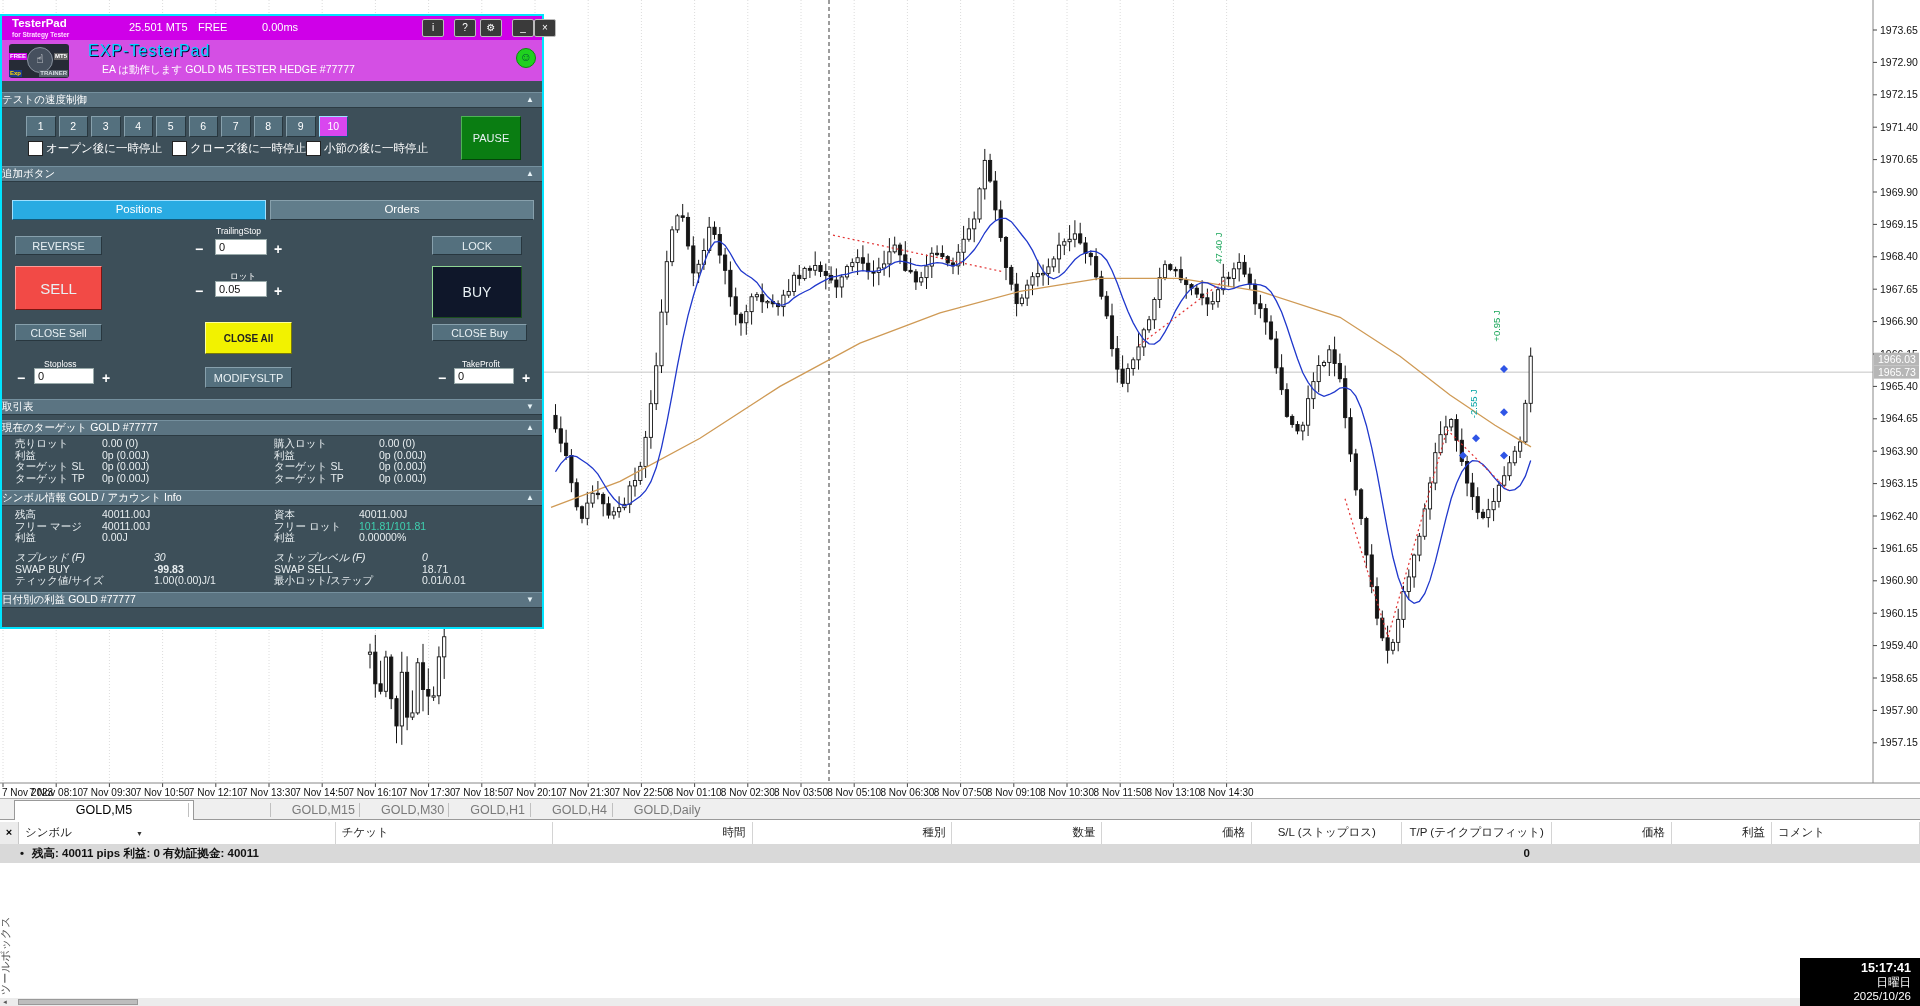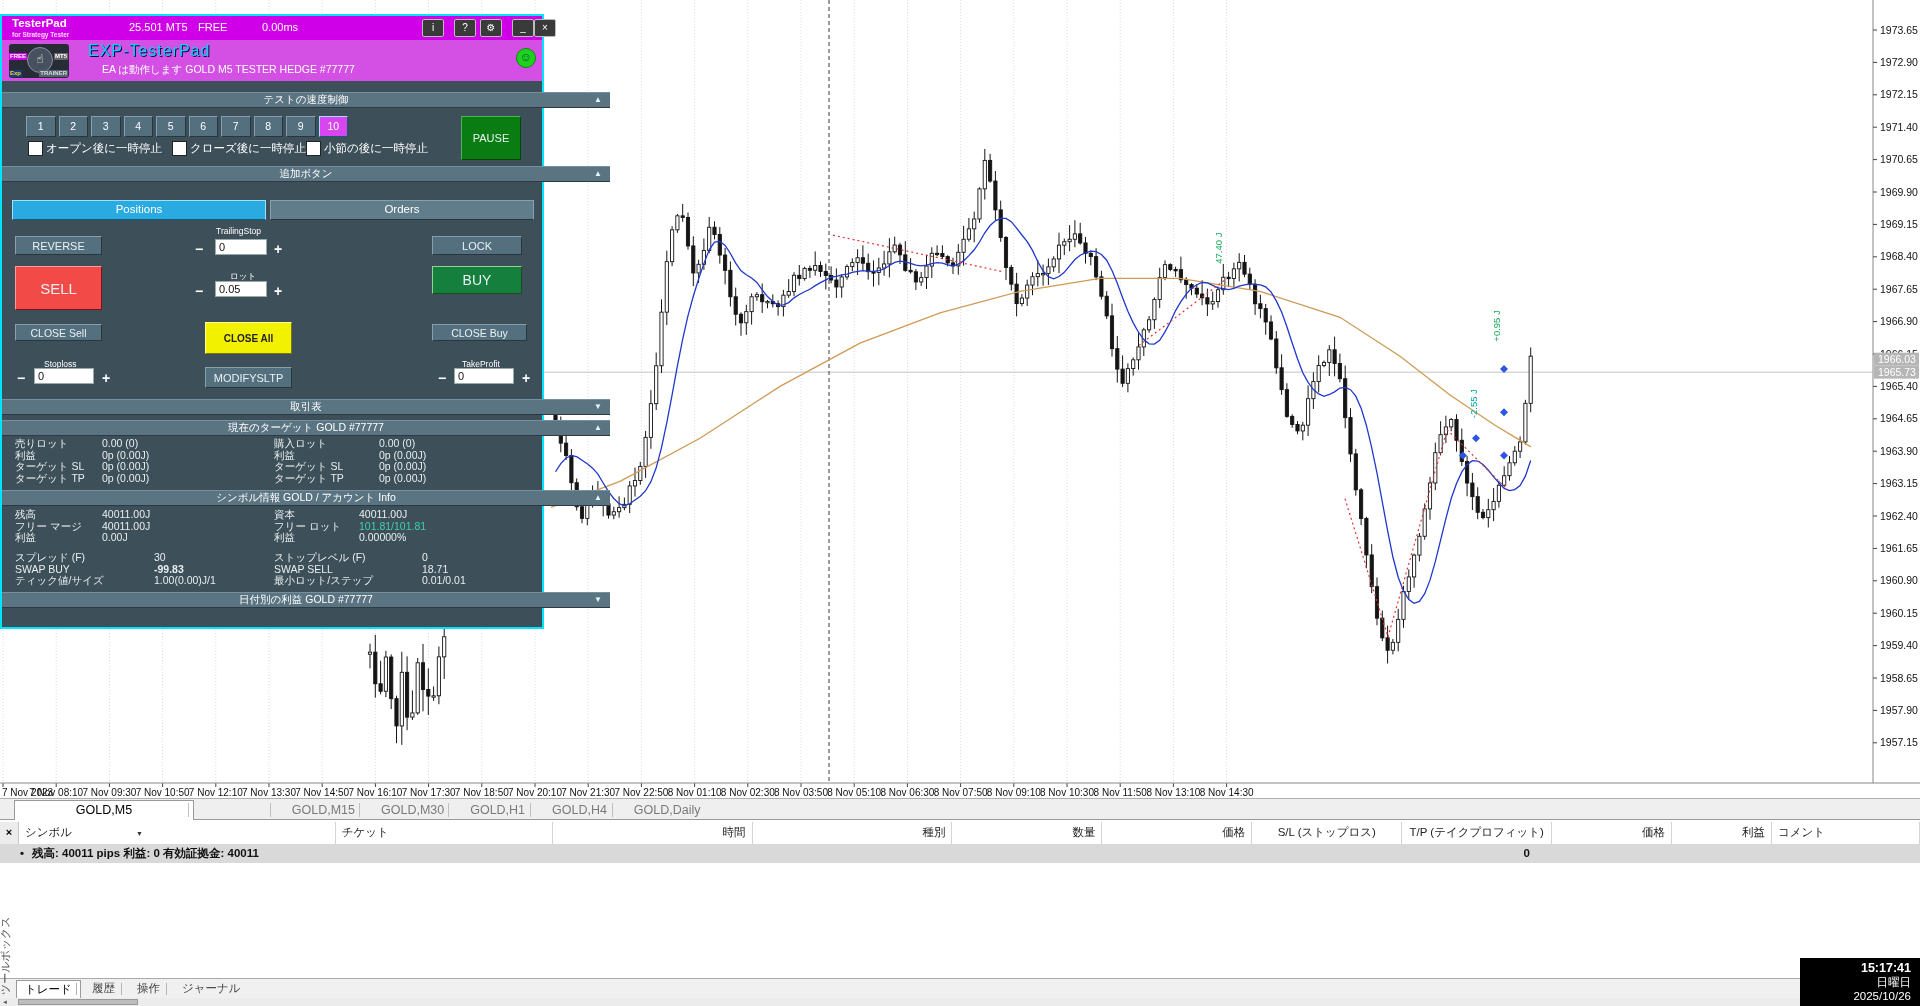--- a/index.html
+++ b/index.html
@@ -18,22 +18,22 @@
   .icon-btn{position:absolute;top:3px;width:20px;height:16px;background:#3a3a3a;border:1px solid #bbb;
     border-radius:2px;color:#fff;font-size:10px;text-align:center;line-height:15px;cursor:pointer;}
   .logo-box{position:absolute;left:7px;top:4px;width:60px;height:34px;background:#262b36;border-radius:3px;}
   .logo-circle{position:absolute;left:18px;top:3px;width:24px;height:24px;border-radius:50%;background:#46505e;
     border:1px solid #8a93a0;color:#fff;font-size:12px;text-align:center;line-height:23px;}
   .badge{position:absolute;font-size:6px;font-weight:bold;color:#fff;padding:0 1px;line-height:7px;}
   .ea-title{position:absolute;left:86px;top:26px;font-size:16px;color:#00d2ff;text-shadow:1px 1px 0 #103;letter-spacing:1px;}
   .ea-sub{position:absolute;left:100px;top:47px;font-size:10.5px;color:#fff;}
   .smiley{position:absolute;left:514px;top:32px;width:18px;height:18px;border-radius:50%;
     background:#1fd11f;border:1px solid #0a8a0a;color:#053;font-size:12px;text-align:center;line-height:17px;}
-  .secbar{position:absolute;left:0;width:608px;height:14px;background:#5b7482;border-top:1px solid #75909e;
-    border-bottom:1px solid #2c3b43;color:#fff;font-size:10.5px;text-align:center;line-height:13px;}
+  .secbar{position:absolute;left:0;width:540px;height:14px;background:#5b7482;border-top:1px solid #75909e;
+    border-bottom:1px solid #2c3b43;color:#fff;font-size:10.5px;line-height:13px;}
   .secbar .arr{position:absolute;right:8px;top:0;font-size:8px;color:#e8f4f8;}
   .pbtn{position:absolute;background:#54707e;border-top:1px solid #87a0ac;border-left:1px solid #87a0ac;
     border-right:1px solid #28373f;border-bottom:1px solid #28373f;color:#e9f1f4;text-align:center;cursor:pointer;}
   .spdwrap{position:absolute;left:24px;top:100px;width:322px;height:21px;display:flex;gap:3px;}
   .spd{flex:1;background:#54707e;border-top:1px solid #87a0ac;border-left:1px solid #87a0ac;
     border-right:1px solid #28373f;border-bottom:1px solid #28373f;color:#fff;font-size:10.5px;
     text-align:center;line-height:19px;cursor:pointer;}
   .spd.act{background:#d946ef;border-color:#9fe0ff #135a7a #135a7a #9fe0ff;}
   .cbrow{position:absolute;top:125px;height:15px;display:flex;align-items:center;overflow:hidden;white-space:nowrap;}
   .cbbox{width:13px;height:13px;background:#fff;border:1px solid #222;margin-right:3px;flex:0 0 13px;cursor:pointer;}
@@ -694,21 +694,21 @@
     <span class="pm" style="left:193px;top:226px">−</span>
     <input class="inp" style="left: 213px; top: 223px; width: 52px;" value="0">
     <span class="pm" style="left:272px;top:226px">+</span>
     <button class="pbtn" style="left:430px;top:220px;width:90px;height:19px;font-size:11px">LOCK</button>
 
     <span class="slbl" style="left:228px;top:255px">ロット</span>
     <button class="pbtn" style="left:13px;top:250px;width:87px;height:44px;background:#f24a46;font-size:15px;border-color:#ff9a96 #7c1512 #7c1512 #ff9a96">SELL</button>
     <span class="pm" style="left:193px;top:268px">−</span>
     <input class="inp" style="left: 213px; top: 265px; width: 52px;" value="0.05">
     <span class="pm" style="left:272px;top:268px">+</span>
-    <button class="pbtn" style="left:430px;top:250px;width:90px;height:28px;background:#15803d;font-size:14px;border-color:#8fd694 #1b4d1e #1b4d1e #8fd694">BUY</button>
+    <button class="pbtn" style="left:430px;top:250px;width:90px;height:52px;background:#0f172a;font-size:14px;border-color:#8fd694 #1b4d1e #1b4d1e #8fd694">BUY</button>
 
     <button class="pbtn" style="left:13px;top:308px;width:87px;height:17px;font-size:10.5px">CLOSE Sell</button>
     <button class="pbtn" style="left:203px;top:306px;width:87px;height:32px;background:#f2f200;color:#222;font-weight:bold;font-size:10px;border-color:#ffff9a #77770a #77770a #ffff9a">CLOSE All</button>
     <button class="pbtn" style="left:430px;top:308px;width:95px;height:17px;font-size:10.5px">CLOSE Buy</button>
 
     <span class="slbl" style="left:42px;top:343px">Stoploss</span>
     <span class="pm" style="left:15px;top:355px">−</span>
     <input class="inp" style="left: 32px; top: 352px; width: 60px;" value="0">
     <span class="pm" style="left:100px;top:355px">+</span>
     <button class="pbtn" style="left:203px;top:351px;width:87px;height:21px;font-size:11px">MODIFYSLTP</button>
@@ -766,21 +766,21 @@
           <span class="teal" style="left: 357px;">101.81/101.81</span>
         </div>
         <div class="row4" style="top: 516.2px;">
           <span style="left: 13px;">利益</span>
           <span style="left: 100px;">0.00J</span>
           <span style="left: 272px;">利益</span>
           <span style="left: 357px;">0.00000%</span>
         </div>
       </div>
     <div id="sym-rows">
-        <div class="row4" style="top: 536px;">
+        <div class="row4" style="top: 536px; font-style: italic;">
           <span style="left: 13px;">スプレッド (F)</span>
           <span style="left: 152px;">30</span>
           <span style="left: 272px;">ストップレベル (F)</span>
           <span style="left: 420px;">0</span>
         </div>
         <div class="row4" style="top: 547.6px;">
           <span style="left: 13px;">SWAP BUY</span>
           <span style="left: 152px; font-weight: bold;">-99.83</span>
           <span style="left: 272px;">SWAP SELL</span>
           <span style="left: 420px;">18.71</span>
@@ -826,29 +826,20 @@
         <div class="col" style="width: 150px; text-align: center;"><span>T/P (テイクプロフィット)</span></div>
         <div class="col" style="width: 120px; text-align: right;"><span>価格</span></div>
         <div class="col" style="width: 100px; text-align: right;"><span>利益</span></div>
         <div class="col" style="width: 148px; text-align: left;"><span>コメント</span></div>
       </div>
     <div class="statusrow">
       <span style="position:absolute;left:20px">•</span>
       <span style="position:absolute;left:32px">残高: 40011 pips   利益: 0   有効証拠金: 40011</span>
       <span style="position:absolute;left:1490px;width:40px;text-align:right">0</span>
     </div>
-    <div id="btabs" style="position: absolute; left: 0px; top: 158px; width: 1920px; height: 20px; background: rgb(240, 240, 240); border-top: 1px solid rgb(170, 170, 170);">
-        <div class="btab act" style="left: 16px; top: 1px;">トレード</div>
-        <div style="position: absolute; left: 76px; top: 4px; width: 1px; height: 12px; background: rgb(181, 181, 181);"></div>
-        <div class="btab" style="left: 84px; top: 1px;">履歴</div>
-        <div style="position: absolute; left: 121px; top: 4px; width: 1px; height: 12px; background: rgb(181, 181, 181);"></div>
-        <div class="btab" style="left: 129px; top: 1px;">操作</div>
-        <div style="position: absolute; left: 166px; top: 4px; width: 1px; height: 12px; background: rgb(181, 181, 181);"></div>
-        <div class="btab" style="left: 174px; top: 1px;">ジャーナル</div>
-      </div>
   </div>
   <div class="vlabel">ツールボックス</div>
   <div id="hscroll">
     <span id="harrow">◄</span>
     <div id="hthumb"></div>
   </div>
 
   <div id="clock">
     <div class="t1">15:17:41</div>
     <div class="t2">日曜日</div>

